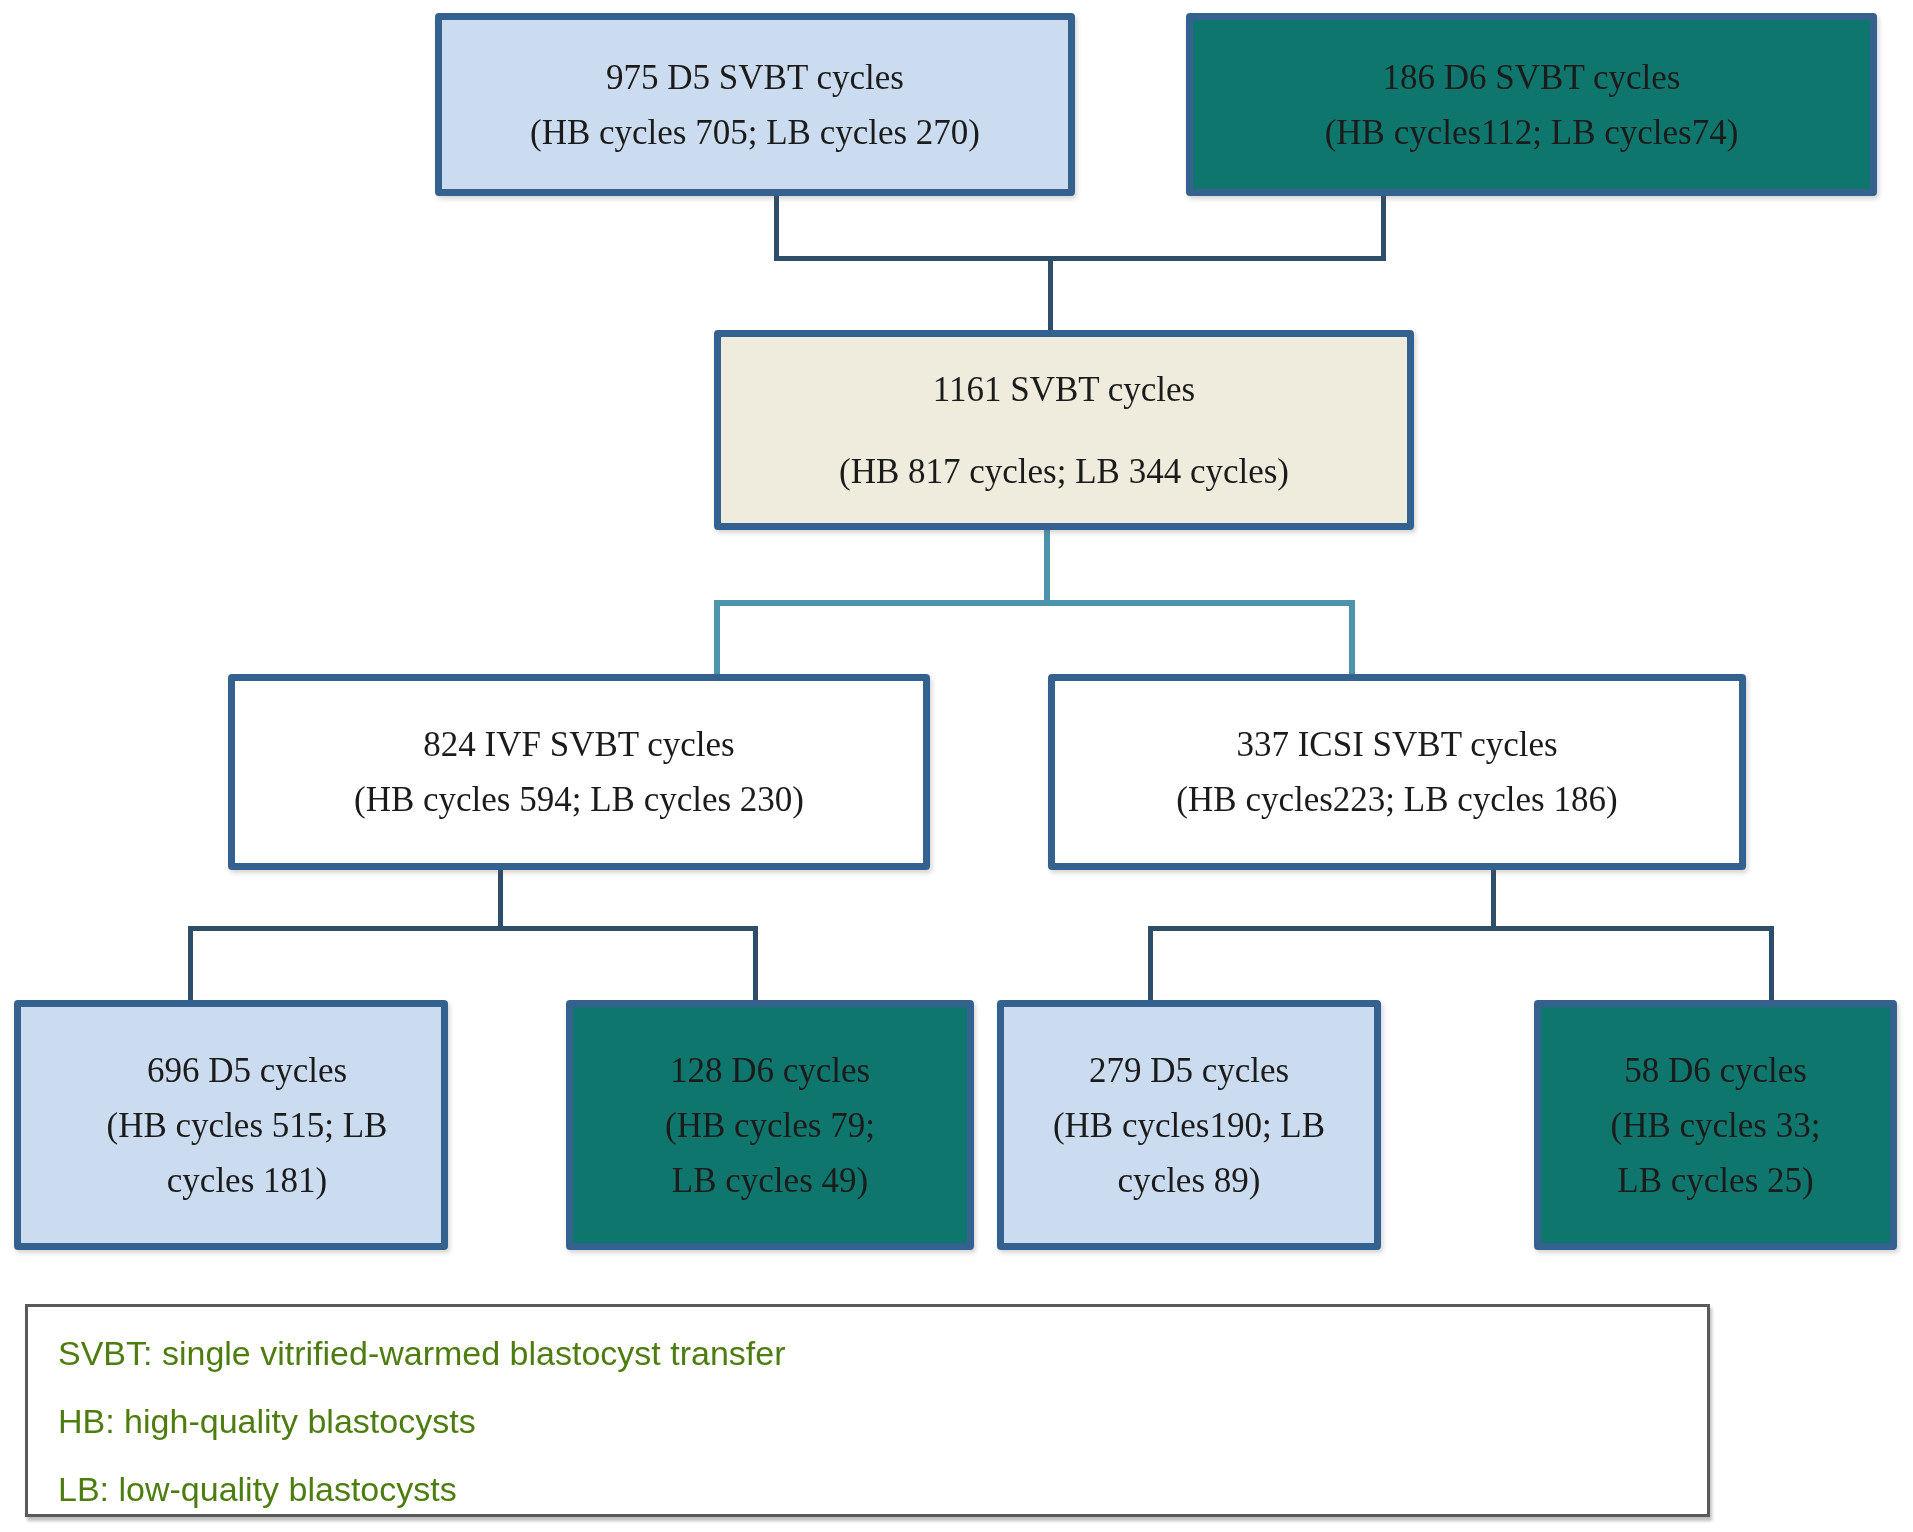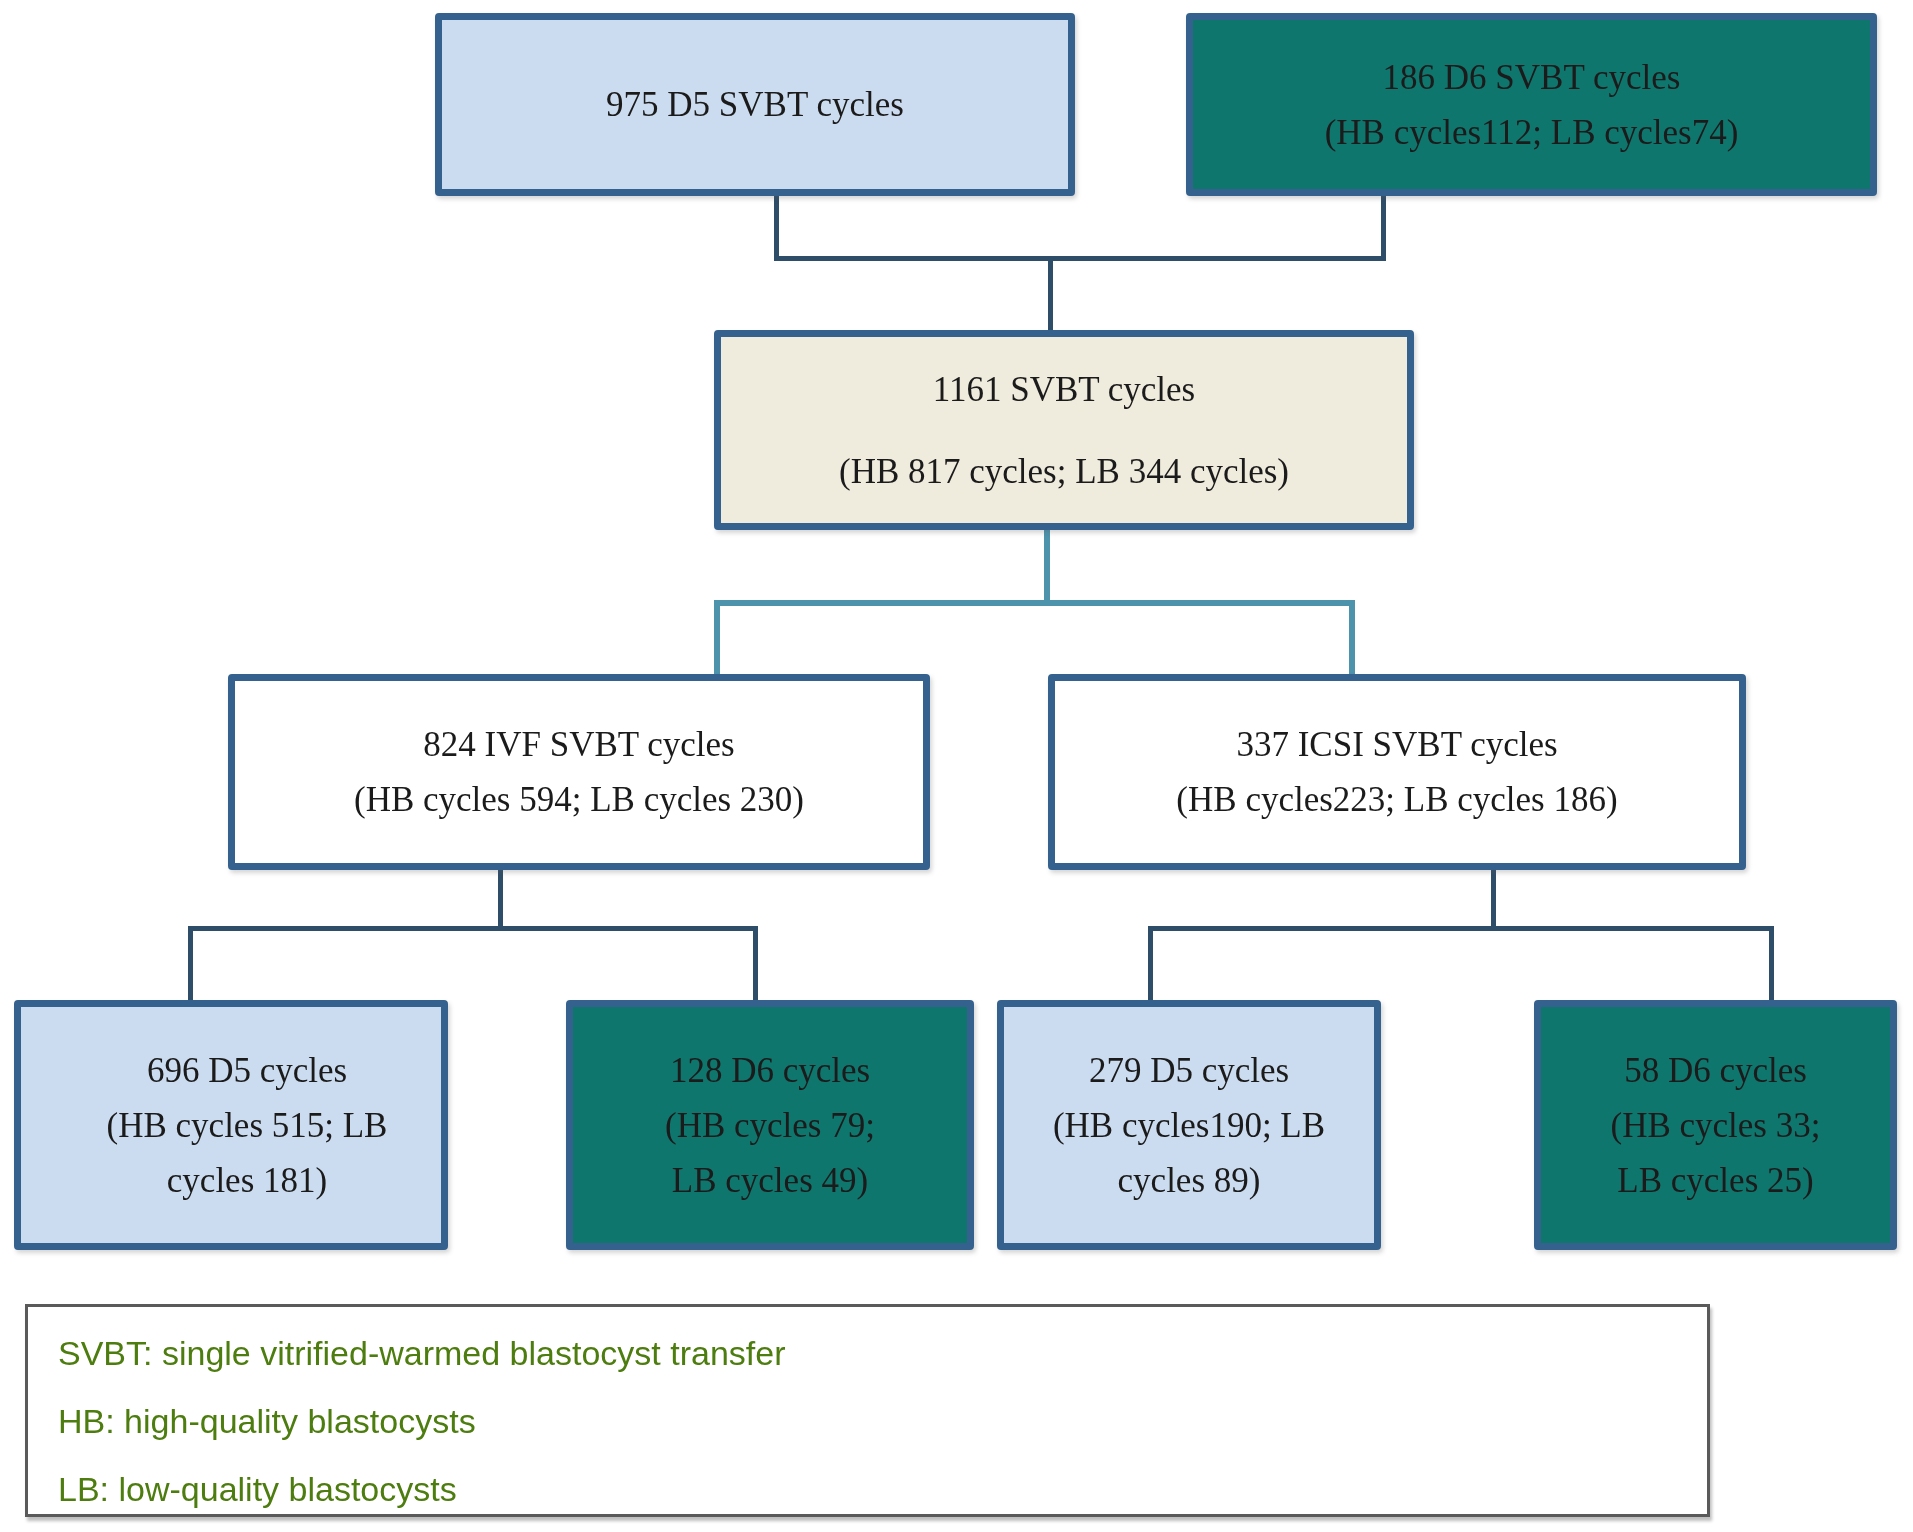--- a/index.html
+++ b/index.html
@@ -74,20 +74,21 @@
   <div class="conn v navy" style="left:188px;top:926px;height:74px;"></div>
   <div class="conn v navy" style="left:753px;top:926px;height:74px;"></div>
 
   <div class="conn v navy" style="left:1491px;top:870px;height:58px;"></div>
   <div class="conn h navy" style="left:1148px;top:926px;width:626px;"></div>
   <div class="conn v navy" style="left:1148px;top:926px;height:74px;"></div>
   <div class="conn v navy" style="left:1769px;top:926px;height:74px;"></div>
 
   <div class="node fill-d5" style="left:435px;top:13px;width:640px;height:183px;">
     <div>975 D5 SVBT cycles</div>
+    <div>(HB cycles 705; LB cycles 270)</div>
   </div>
   <div class="node fill-d6" style="left:1186px;top:13px;width:691px;height:183px;">
     <div>186 D6 SVBT cycles</div>
     <div>(HB cycles112; LB cycles74)</div>
   </div>
 
   <div class="node fill-total" style="left:714px;top:330px;width:700px;height:200px;">
     <div>1161 SVBT cycles</div>
     <div>(HB 817 cycles; LB 344 cycles)</div>
   </div>

